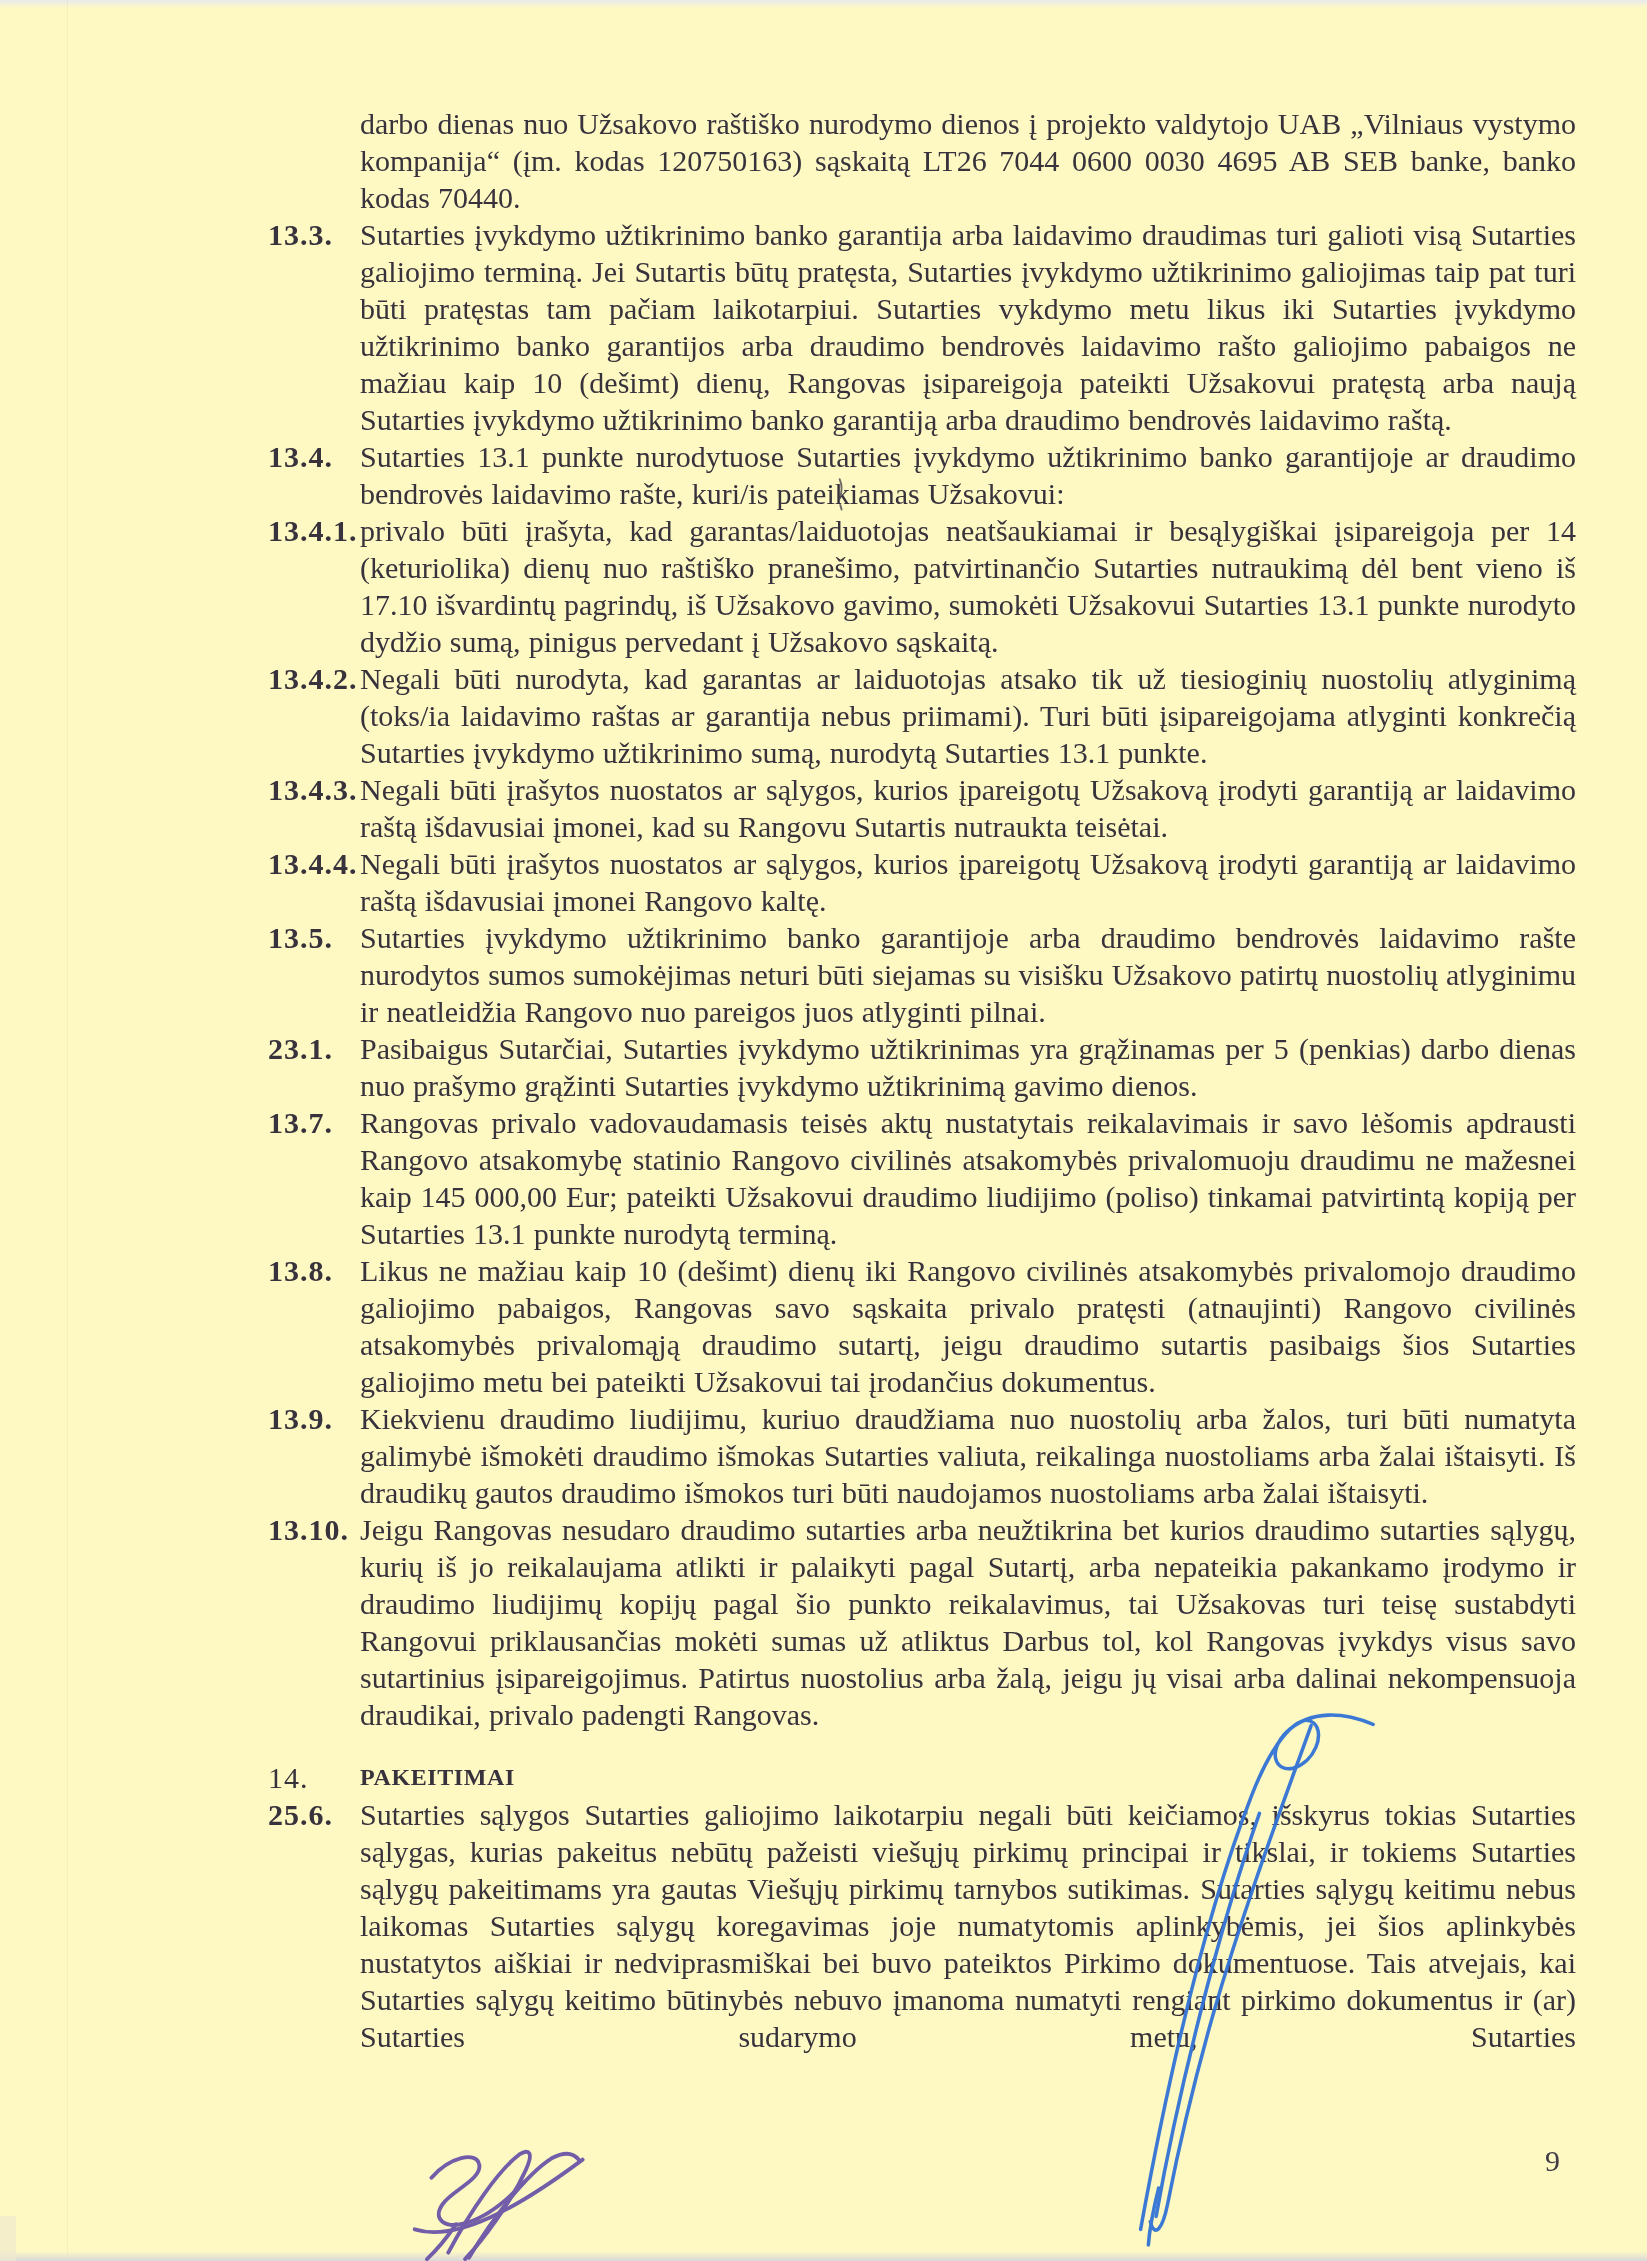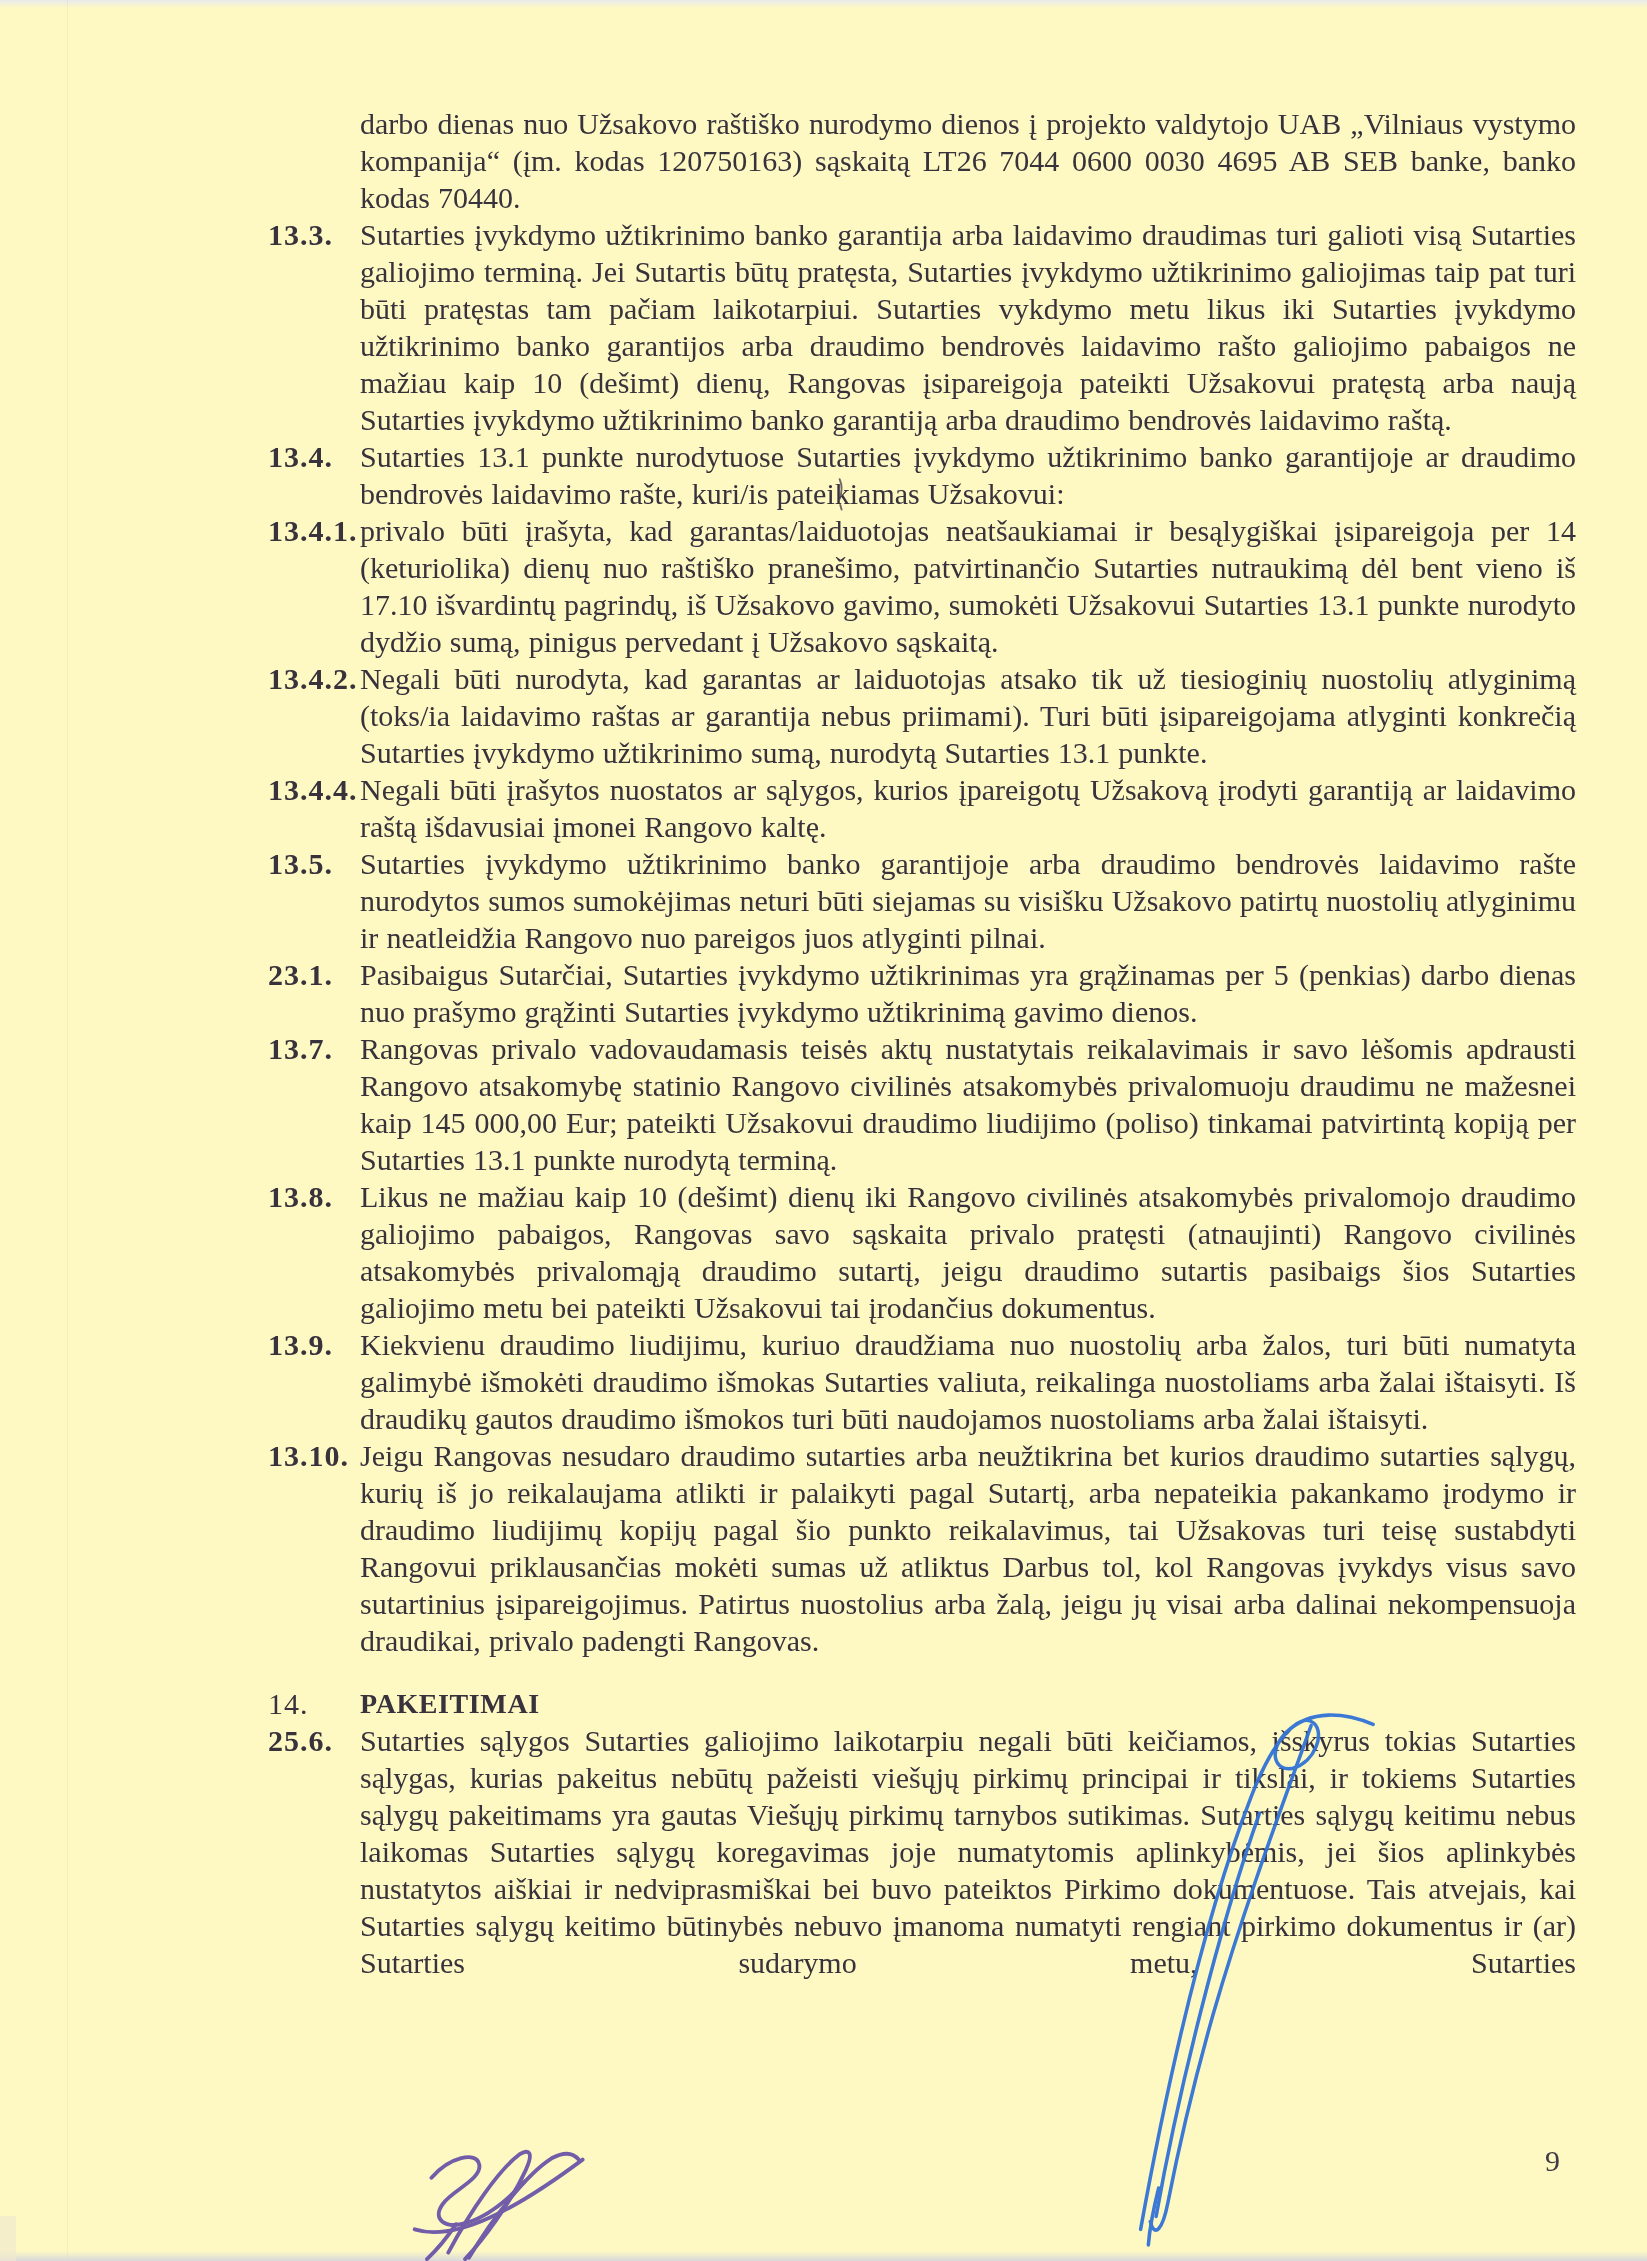--- a/index.html
+++ b/index.html
@@ -33,21 +33,21 @@
   }
   .clause-text {
     flex:1 1 auto;
     font-size:30px; line-height:37px;
     text-align:justify;
     word-spacing:0.6px;
   }
   .row-heading { margin-top:26px; }
   .row-heading .clause-number { font-weight:normal; }
   .row-heading .clause-text {
-    font-weight:bold; text-align:left; font-size:28px; letter-spacing:0.6px;
+    font-weight:bold; text-align:left; font-size:24px; letter-spacing:0.6px;
   }
   .justify-last .clause-text { text-align-last:justify; }
 
   .page-number {
     position:absolute; top:2146px; left:1545px;
     font-size:30px; line-height:30px; color:#403b44;
   }
   .ink-overlay { position:absolute; top:0; left:0; pointer-events:none; }
 </style>
 </head>
@@ -73,20 +73,24 @@
       <div class="clause-number">13.4.</div>
       <div class="clause-text">Sutarties 13.1 punkte nurodytuose Sutarties įvykdymo užtikrinimo banko garantijoje ar draudimo bendrovės laidavimo rašte, kuri/is pateikiamas Užsakovui:</div>
     </div>
       <div class="section-row">
       <div class="clause-number">13.4.1.</div>
       <div class="clause-text">privalo būti įrašyta, kad garantas/laiduotojas neatšaukiamai ir besąlygiškai įsipareigoja per 14 (keturiolika) dienų nuo raštiško pranešimo, patvirtinančio Sutarties nutraukimą dėl bent vieno iš 17.10 išvardintų pagrindų, iš Užsakovo gavimo, sumokėti Užsakovui Sutarties 13.1 punkte nurodyto dydžio sumą, pinigus pervedant į Užsakovo sąskaitą.</div>
     </div>
       <div class="section-row">
       <div class="clause-number">13.4.2.</div>
       <div class="clause-text">Negali būti nurodyta, kad garantas ar laiduotojas atsako tik už tiesioginių nuostolių atlyginimą (toks/ia laidavimo raštas ar garantija nebus priimami). Turi būti įsipareigojama atlyginti konkrečią Sutarties įvykdymo užtikrinimo sumą, nurodytą Sutarties 13.1 punkte.</div>
+    </div>
+      <div class="section-row">
+      <div class="clause-number">13.4.3.</div>
+      <div class="clause-text">Negali būti įrašytos nuostatos ar sąlygos, kurios įpareigotų Užsakovą įrodyti garantiją ar laidavimo raštą išdavusiai įmonei, kad su Rangovu Sutartis nutraukta teisėtai.</div>
     </div>
       <div class="section-row">
       <div class="clause-number">13.4.4.</div>
       <div class="clause-text">Negali būti įrašytos nuostatos ar sąlygos, kurios įpareigotų Užsakovą įrodyti garantiją ar laidavimo raštą išdavusiai įmonei Rangovo kaltę.</div>
     </div>
       <div class="section-row">
       <div class="clause-number">13.5.</div>
       <div class="clause-text">Sutarties įvykdymo užtikrinimo banko garantijoje arba draudimo bendrovės laidavimo rašte nurodytos sumos sumokėjimas neturi būti siejamas su visišku Užsakovo patirtų nuostolių atlyginimu ir neatleidžia Rangovo nuo pareigos juos atlyginti pilnai.</div>
     </div>
       <div class="section-row">

